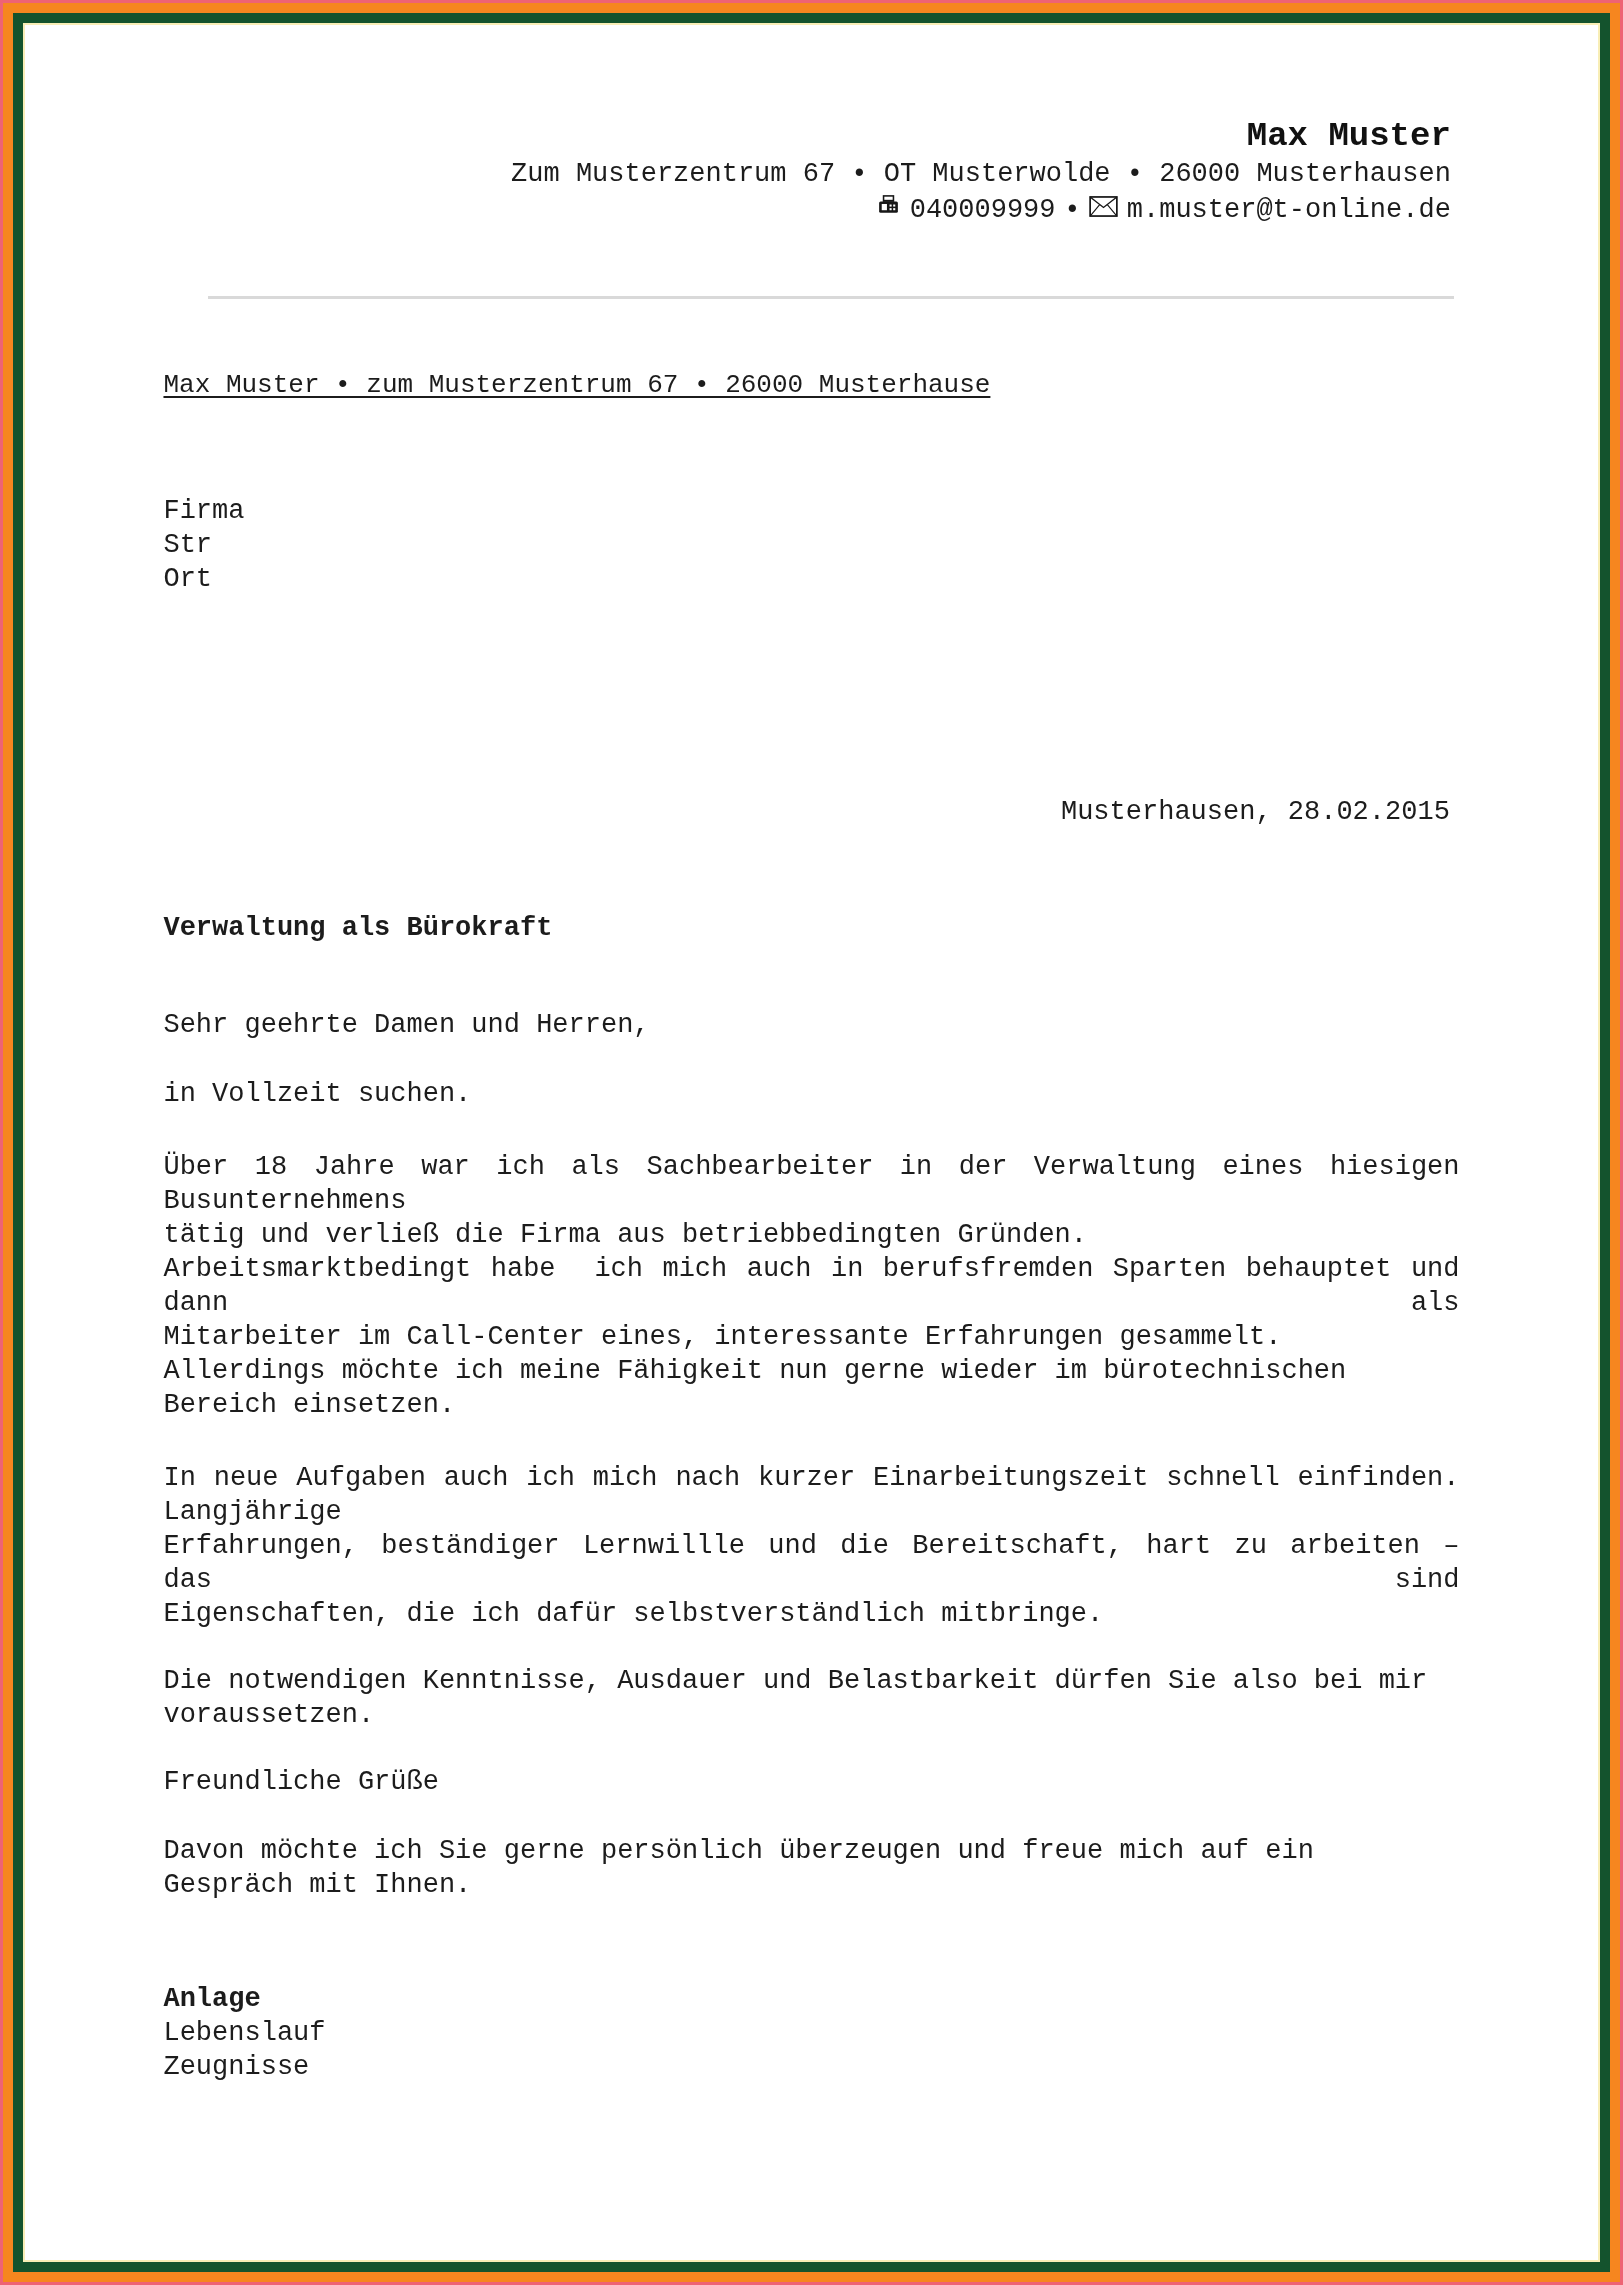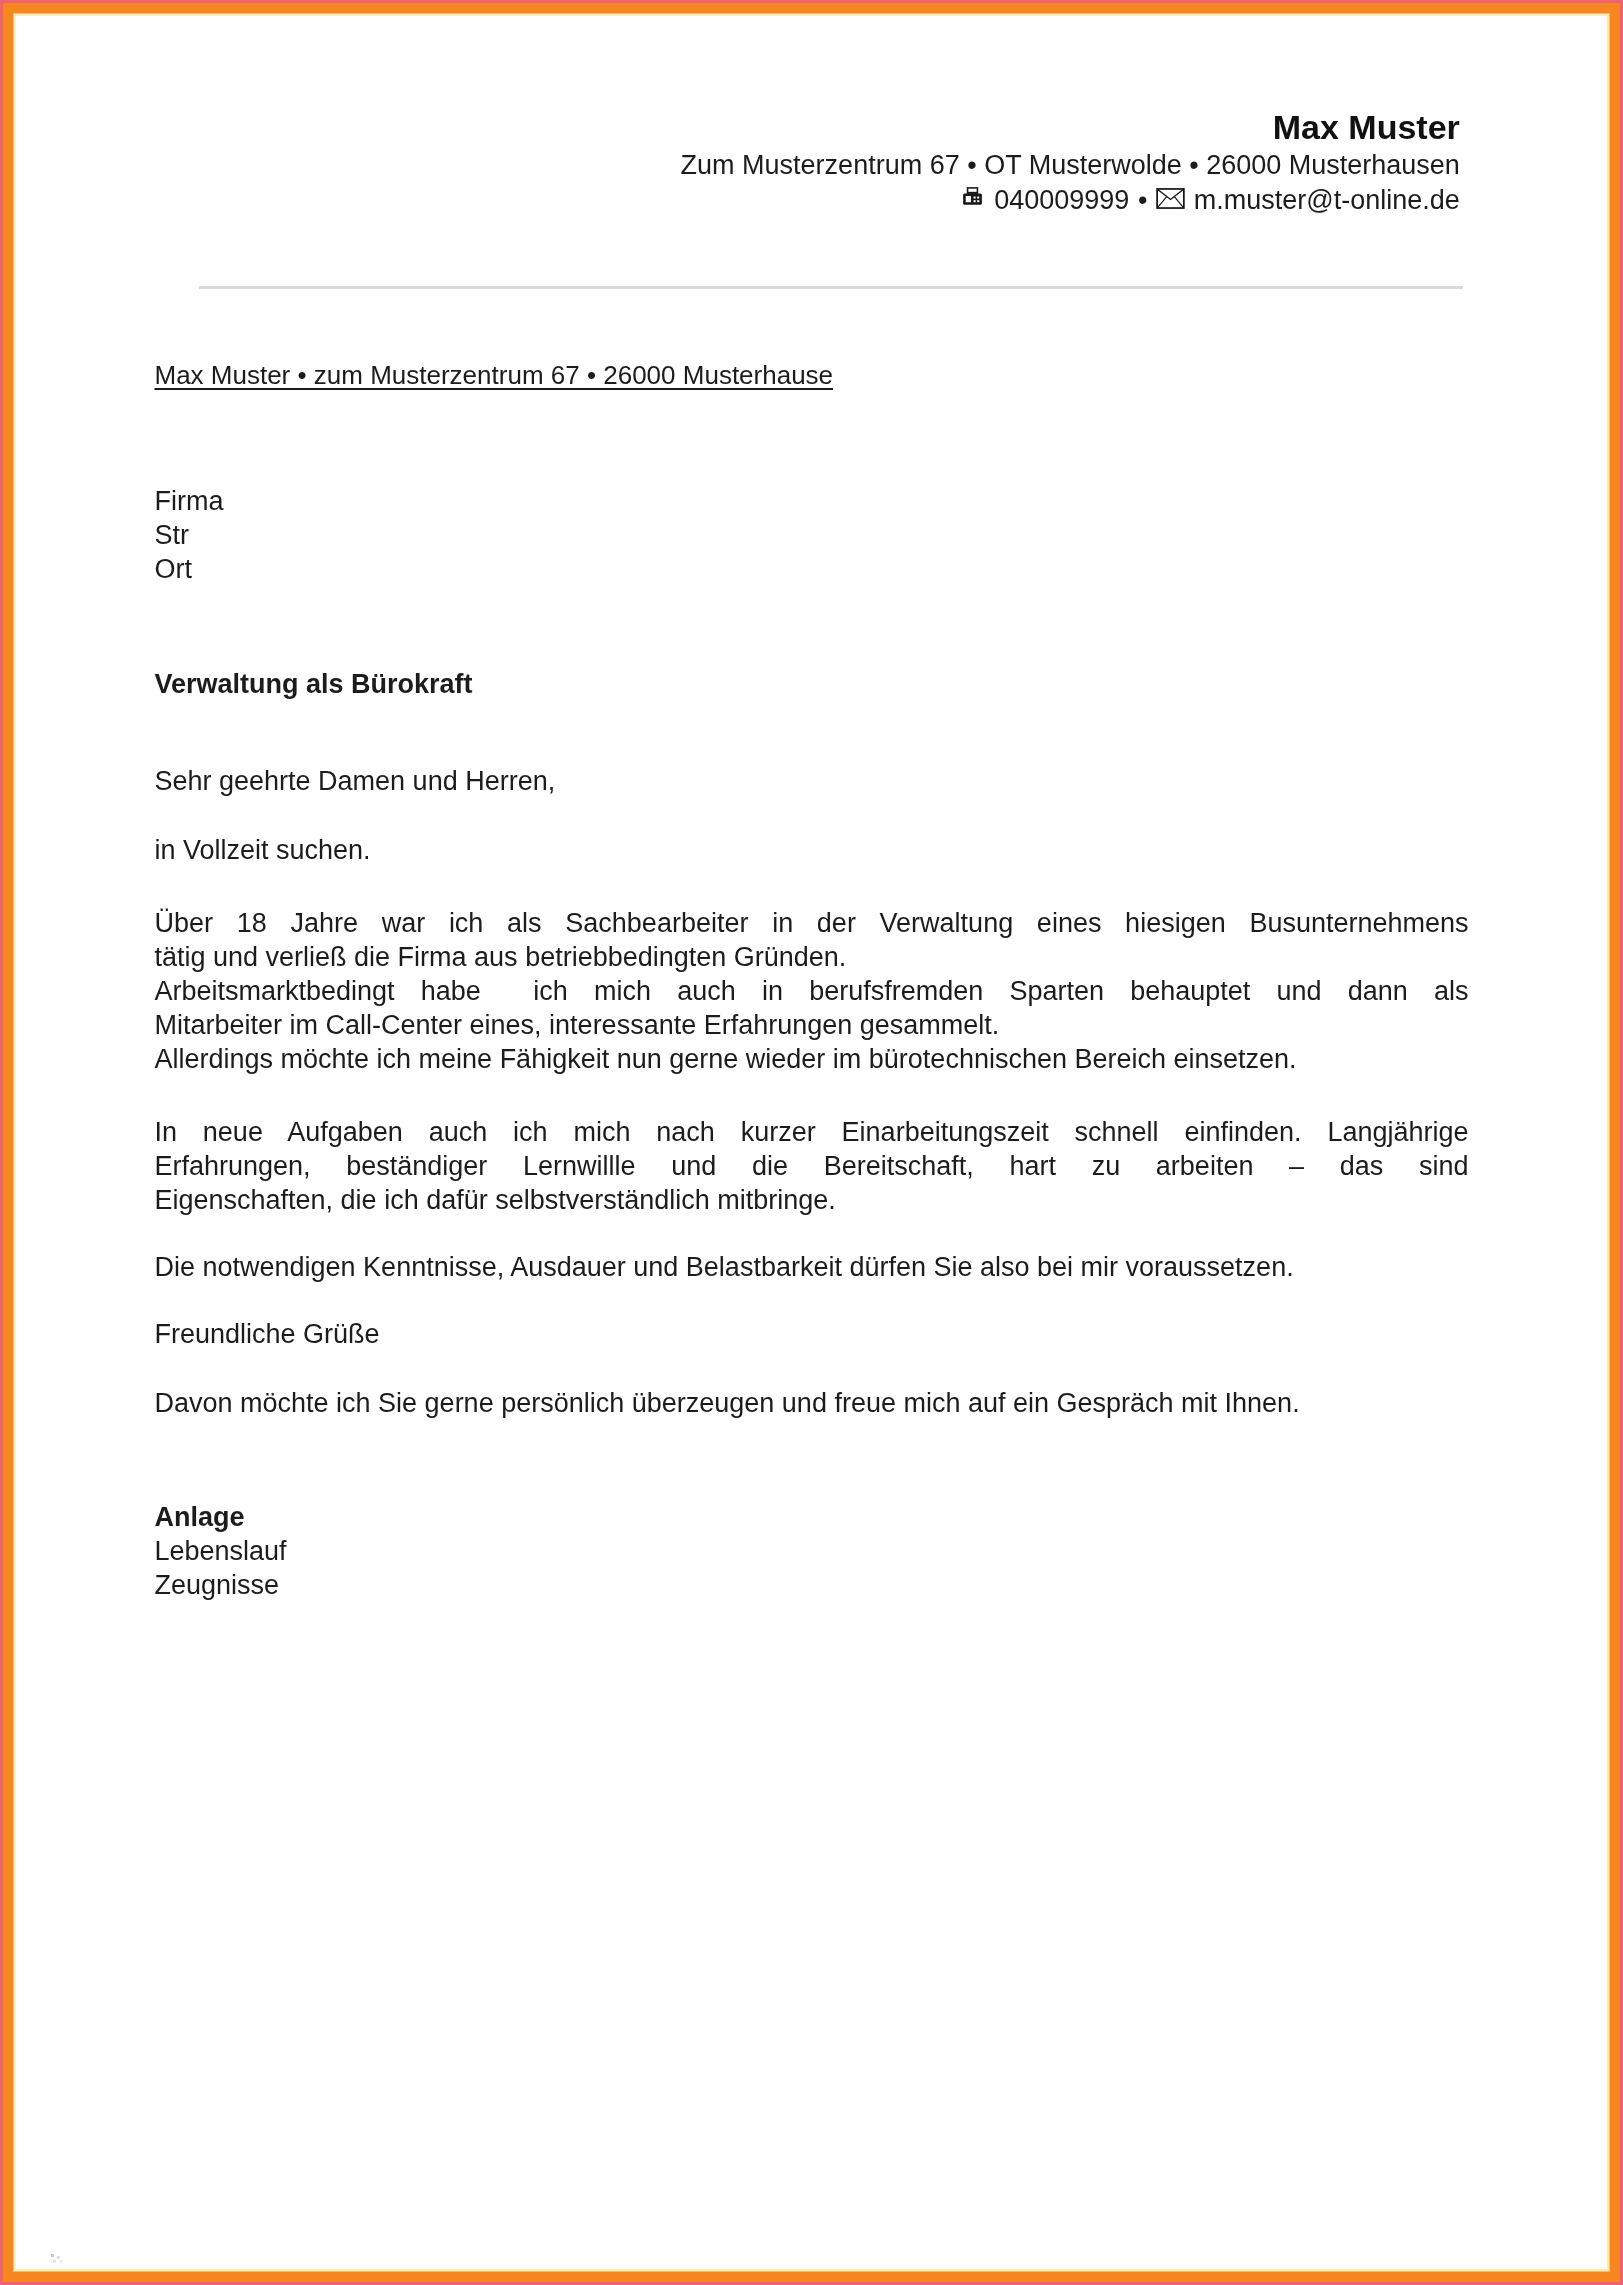--- a/index.html
+++ b/index.html
@@ -1,21 +1,21 @@
 <!DOCTYPE html>
 <html><head>
 <meta charset="utf-8">
 <style>
   html,body{margin:0;padding:0;background:#ffffff;}
   .page{width:1623px;height:2285px;box-sizing:border-box;position:relative;
         font-family:"Liberation Sans","DejaVu Sans",sans-serif;color:#1c1c1c;}
   
   .frame-pink{width:100%;height:100%;box-sizing:border-box;padding:2.9px;background:#ee6374;}
   .frame-orange{width:100%;height:100%;box-sizing:border-box;padding:9.7px;background:#f6861f;}
-  .frame-gold{width:100%;height:100%;box-sizing:border-box;padding:1px;background:#fdba74;}
+  .frame-gold{width:100%;height:100%;box-sizing:border-box;padding:10px;background:#14532d;font-family:Liberation Mono, monospace;}
   .frame-cream{width:100%;height:100%;box-sizing:border-box;padding:2.9px;background:#f8eeb6;}
   .sheet{width:100%;height:100%;box-sizing:border-box;background:#ffffff;
          padding:0 138px;overflow:hidden;position:relative;}
 
   .header{margin-top:91px;text-align:right;margin-right:8.7px;}
   .header .name{font-size:34px;font-weight:bold;line-height:41px;color:#111;}
   .header .addr{font-size:27px;line-height:35px;}
   .header .contact{font-size:27px;line-height:35px;display:flex;justify-content:flex-end;align-items:center;gap:8.7px;}
   .icon{display:inline-block;vertical-align:middle;}
 
@@ -91,20 +91,21 @@
             <div class="sender-line">
               <span>Max Muster • zum Musterzentrum 67 • 26000 Musterhause</span>
             </div>
 
             <div class="recipient">
               <div>Firma</div>
               <div>Str</div>
               <div>Ort</div>
             </div>
 
+            <div class="date-line">Musterhausen, 28.02.2015</div>
 
             <div class="subject">Verwaltung als Bürokraft</div>
 
             <div class="salutation">Sehr geehrte Damen und Herren,</div>
 
             <div class="para p1">
                 <div class="pline">in Vollzeit suchen.</div>
               </div>
             <div class="para p2">
                 <div class="pline j">Über 18 Jahre war ich als Sachbearbeiter in der Verwaltung eines hiesigen Busunternehmens</div>

